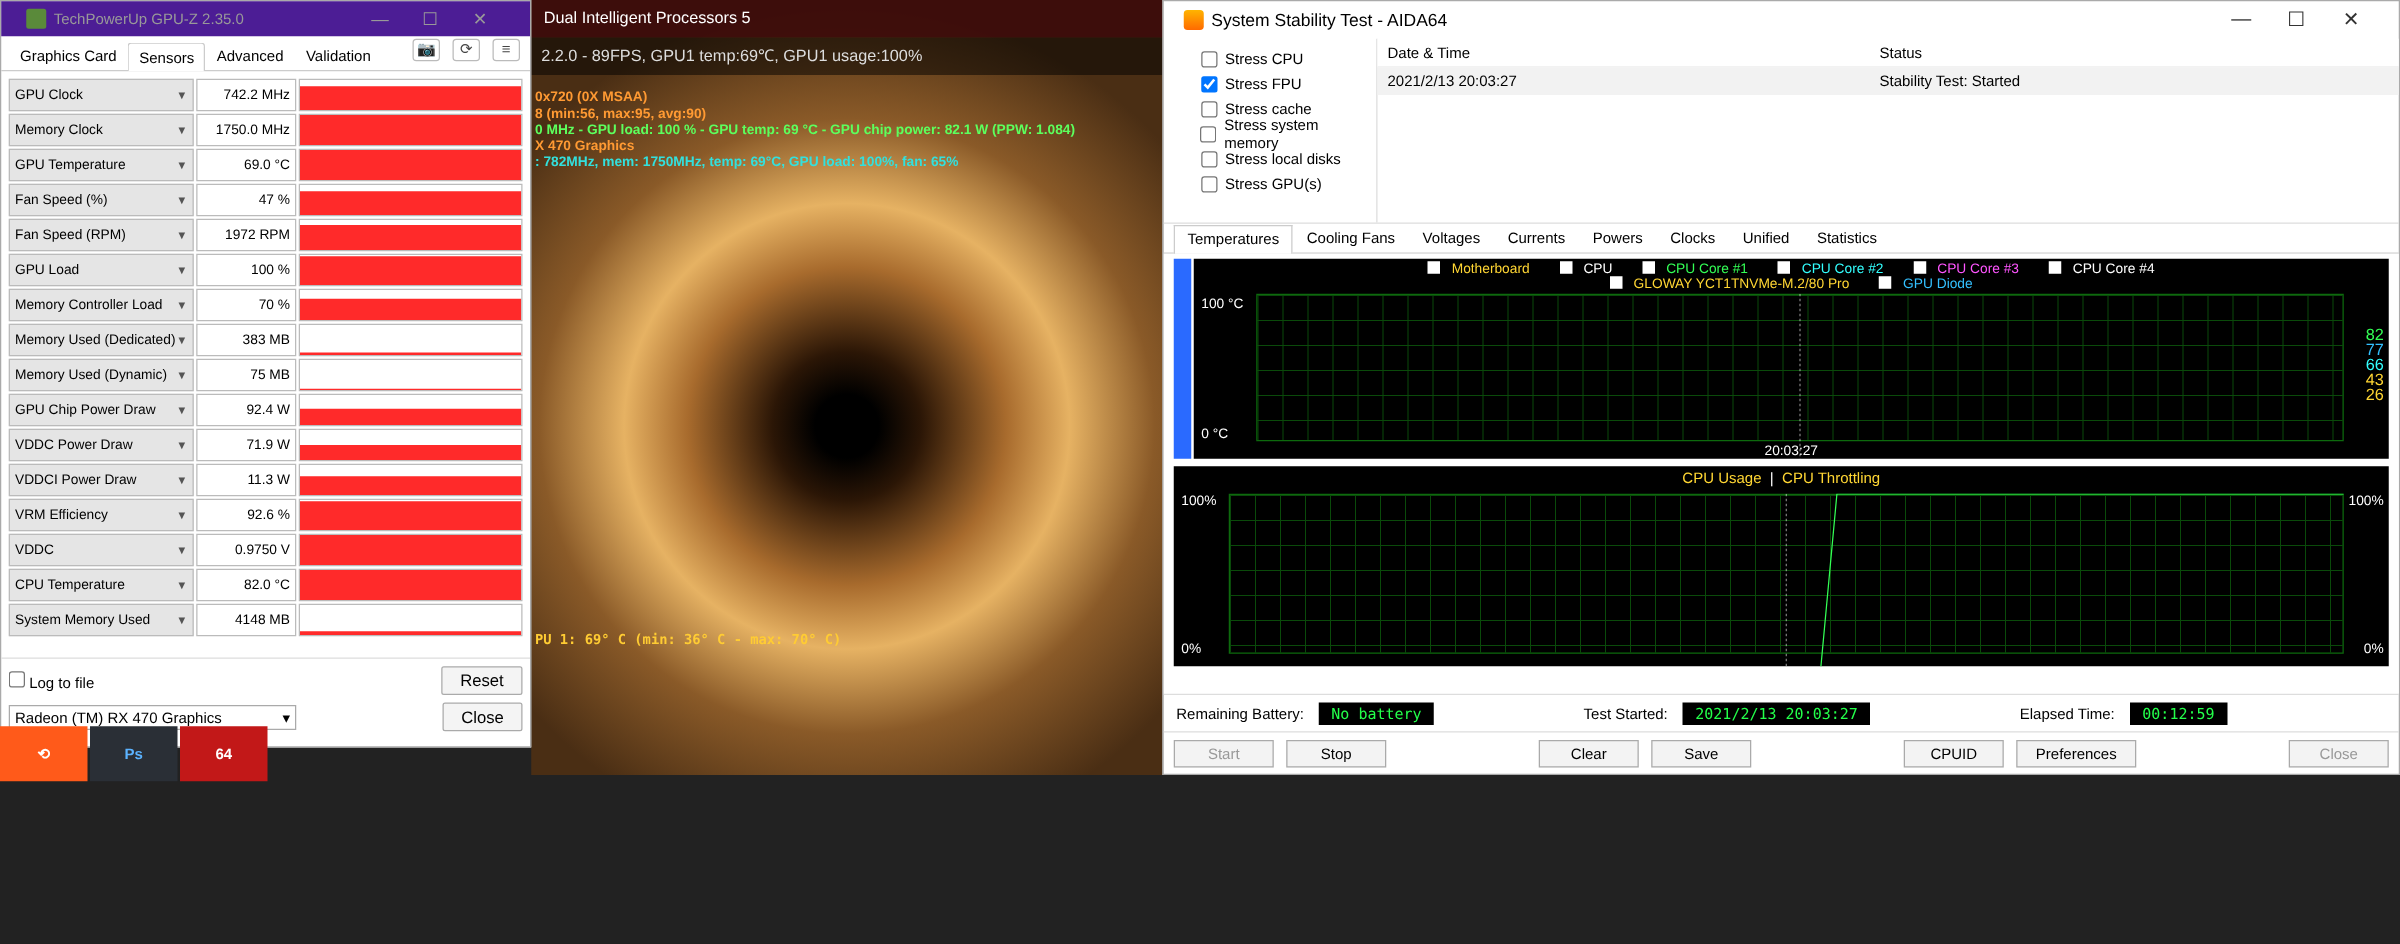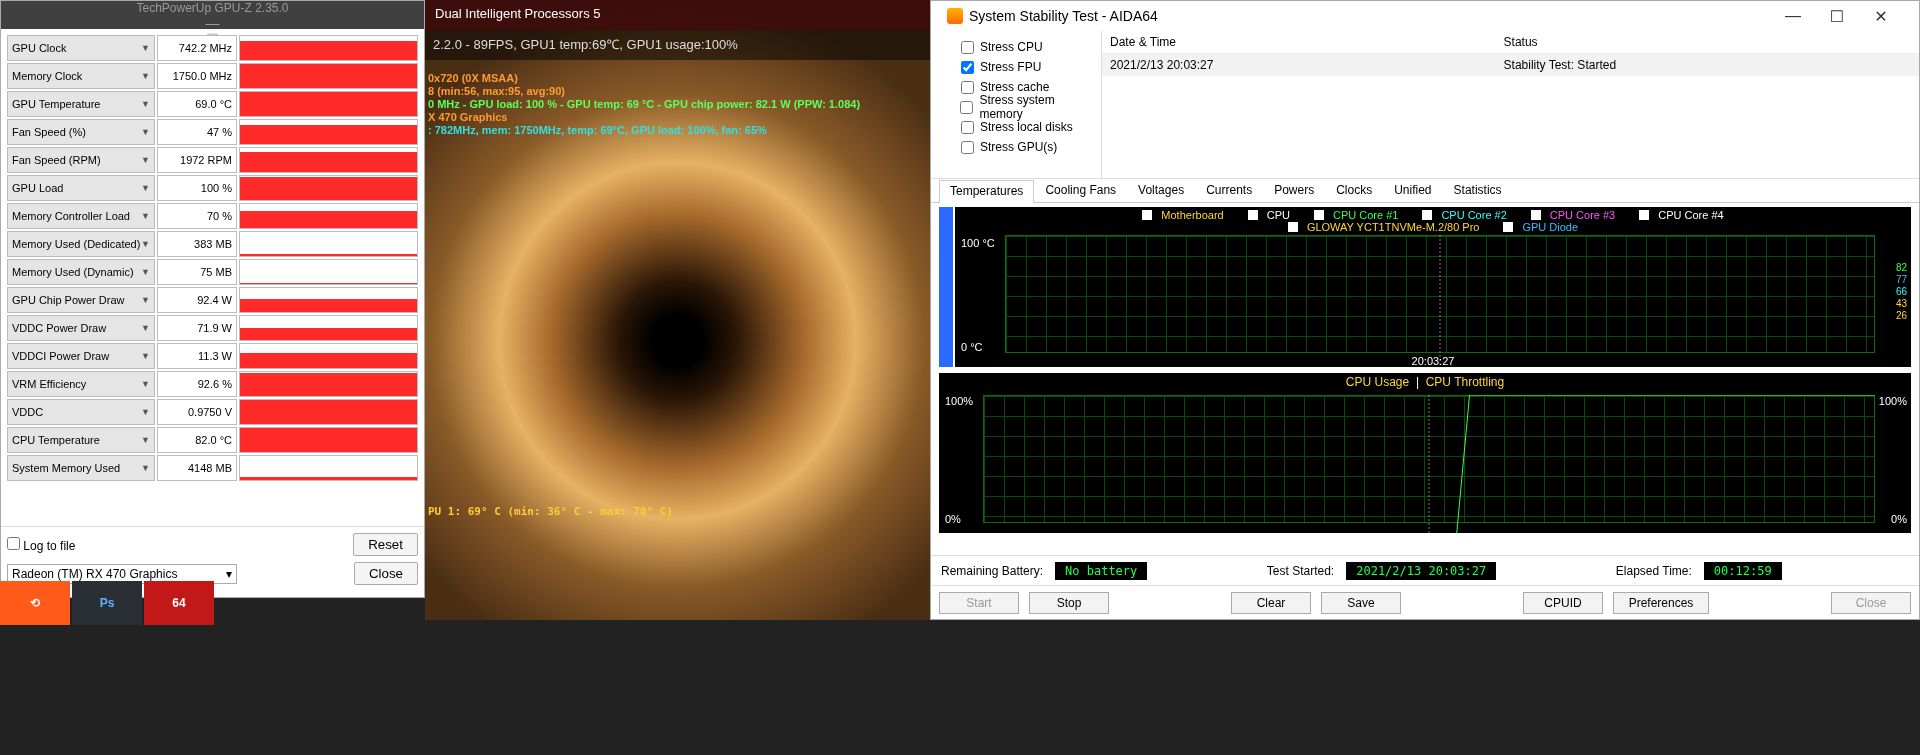--- a/index.html
+++ b/index.html
@@ -1,20 +1,20 @@
 <!DOCTYPE html>
 <html><head>
 <meta charset="utf-8">
 <style>
 * { box-sizing: border-box; margin: 0; padding: 0; font-family: "Segoe UI", Tahoma, sans-serif; }
 body { width: 1920px; height: 755px; background: #222; overflow: hidden; position: relative; font-size: 12px; }
 
 
 .gpuz-win { position:absolute; left:0; top:0; width:425px; height:598px; background:#fff; border:1px solid #aaa; display:flex; flex-direction:column; }
-.gpuz-title { height:28px; background:#404040; display:flex; align-items:center; padding:0 20px; color:#999; font-size:12px;flex-direction:column; }
+.gpuz-title { height:28px; background:#4c1d95; display:flex; align-items:center; padding:0 20px; color:#999; font-size:12px; }
 .gpuz-title .ic { width:16px;height:16px;background:#5a8a3a;border-radius:2px;margin-right:6px; }
 .gpuz-title .spacer{flex:1;}
 .gpuz-title .btn{width:40px;text-align:center;color:#999;font-size:14px;}
 .gpuz-tabs{display:flex;align-items:center;border-bottom:1px solid #ccc;padding:4px 6px 0 6px;position:relative;}
 .gpuz-tabs .tab{padding:4px 8px;border:1px solid transparent;border-bottom:none;background:#fff;border-radius:3px 3px 0 0;font-size:12px;cursor:pointer;}
 .gpuz-tabs .tab.active{border-color:#ccc;background:#fff;position:relative;top:1px;}
 .gpuz-tabs .rightbtns{position:absolute;right:8px;top:2px;display:flex;gap:10px;color:#444;}
 .gpuz-tabs .rb{border:1px solid #bbb;border-radius:3px;width:22px;height:18px;text-align:center;}
 .sensor-list{flex:1;overflow:auto;padding:6px 6px 10px 6px;}
 .sensor-row{display:flex;height:26px;align-items:stretch;margin-bottom:2px;gap:2px;}
@@ -69,21 +69,21 @@
 .chart-area{flex:1;background:#fff;padding:4px 8px;display:flex;flex-direction:column;gap:6px;}
 .chart{background:#000;position:relative;overflow:hidden;}
 .chart.temp{height:160px;}
 .chart.usage{height:160px;}
 .chart .legend{position:absolute;top:2px;left:0;right:0;text-align:center;font-size:11px;}
 .chart .legend span{margin:0 6px;white-space:nowrap;}
 .chart .legend .cb{display:inline-block;width:10px;height:10px;background:#fff;margin-right:3px;vertical-align:-1px;}
 .chart .yl{position:absolute;color:#fff;font-size:11px;}
 .chart .grid{position:absolute;inset:28px 36px 14px 50px;background-image:linear-gradient(#0a4a0a 1px,transparent 1px),linear-gradient(90deg,#0a4a0a 1px,transparent 1px);background-size:20px 20px;border:1px solid #0d6a0d;}
 .chart svg.lines{position:absolute;inset:28px 36px 14px 50px;}
-.chart .rightvals{position:absolute;right:4px;top:55px;font-size:10px;text-align:left;line-height:12px;}
+.chart .rightvals{position:absolute;right:4px;top:55px;font-size:13px;text-align:left;line-height:12px;}
 .chart .xl{position:absolute;bottom:0;left:50%;transform:translateX(-50%);color:#fff;font-size:11px;}
 .chart .usage-title{position:absolute;top:2px;left:0;right:0;text-align:center;color:#fff;font-size:12px;}
 
 .aida-status{height:30px;display:flex;align-items:center;padding:0 10px;gap:12px;border-top:1px solid #ddd;font-size:12px;}
 .aida-status .pill{padding:2px 10px;color:#23ff4a;background:#000;font-family:Consolas,monospace;}
 .aida-btns{height:34px;display:flex;align-items:center;justify-content:space-between;padding:0 8px;border-top:1px solid #ddd;gap:8px;}
 .aida-btns .grp{display:flex;gap:10px;}
 .abtn{width:80px;border:1px solid #aaa;background:#f3f3f3;padding:3px 0;text-align:center;font-size:12px;}
 .abtn.disabled{color:#999;}
 </style>
@@ -107,20 +107,31 @@
 <div class="gpu-bottom-overlay">PU 1: 69° C (min: 36° C - max: 70° C)</div>
 
 <div class="gpuz-win">
   <div class="gpuz-title">
     <div class="ic"></div>
     <span>TechPowerUp GPU-Z 2.35.0</span>
     <span class="spacer"></span>
     <span class="btn">—</span>
     <span class="btn">☐</span>
     <span class="btn">✕</span>
+  </div>
+  <div class="gpuz-tabs">
+    <div class="tab">Graphics Card</div>
+    <div class="tab active">Sensors</div>
+    <div class="tab">Advanced</div>
+    <div class="tab">Validation</div>
+    <div class="rightbtns">
+      <div class="rb">📷</div>
+      <div class="rb">⟳</div>
+      <div class="rb">≡</div>
+    </div>
   </div>
   <div class="sensor-list" id="sensor-list">
       <div class="sensor-row">
         <div class="sensor-label">
           <span>GPU Clock</span>
           <span class="dd">▼</span>
         </div>
   <div class="sensor-val">742.2 MHz</div>
   <div class="sensor-graph">
           <div class="fill" style="height:80%"></div>

